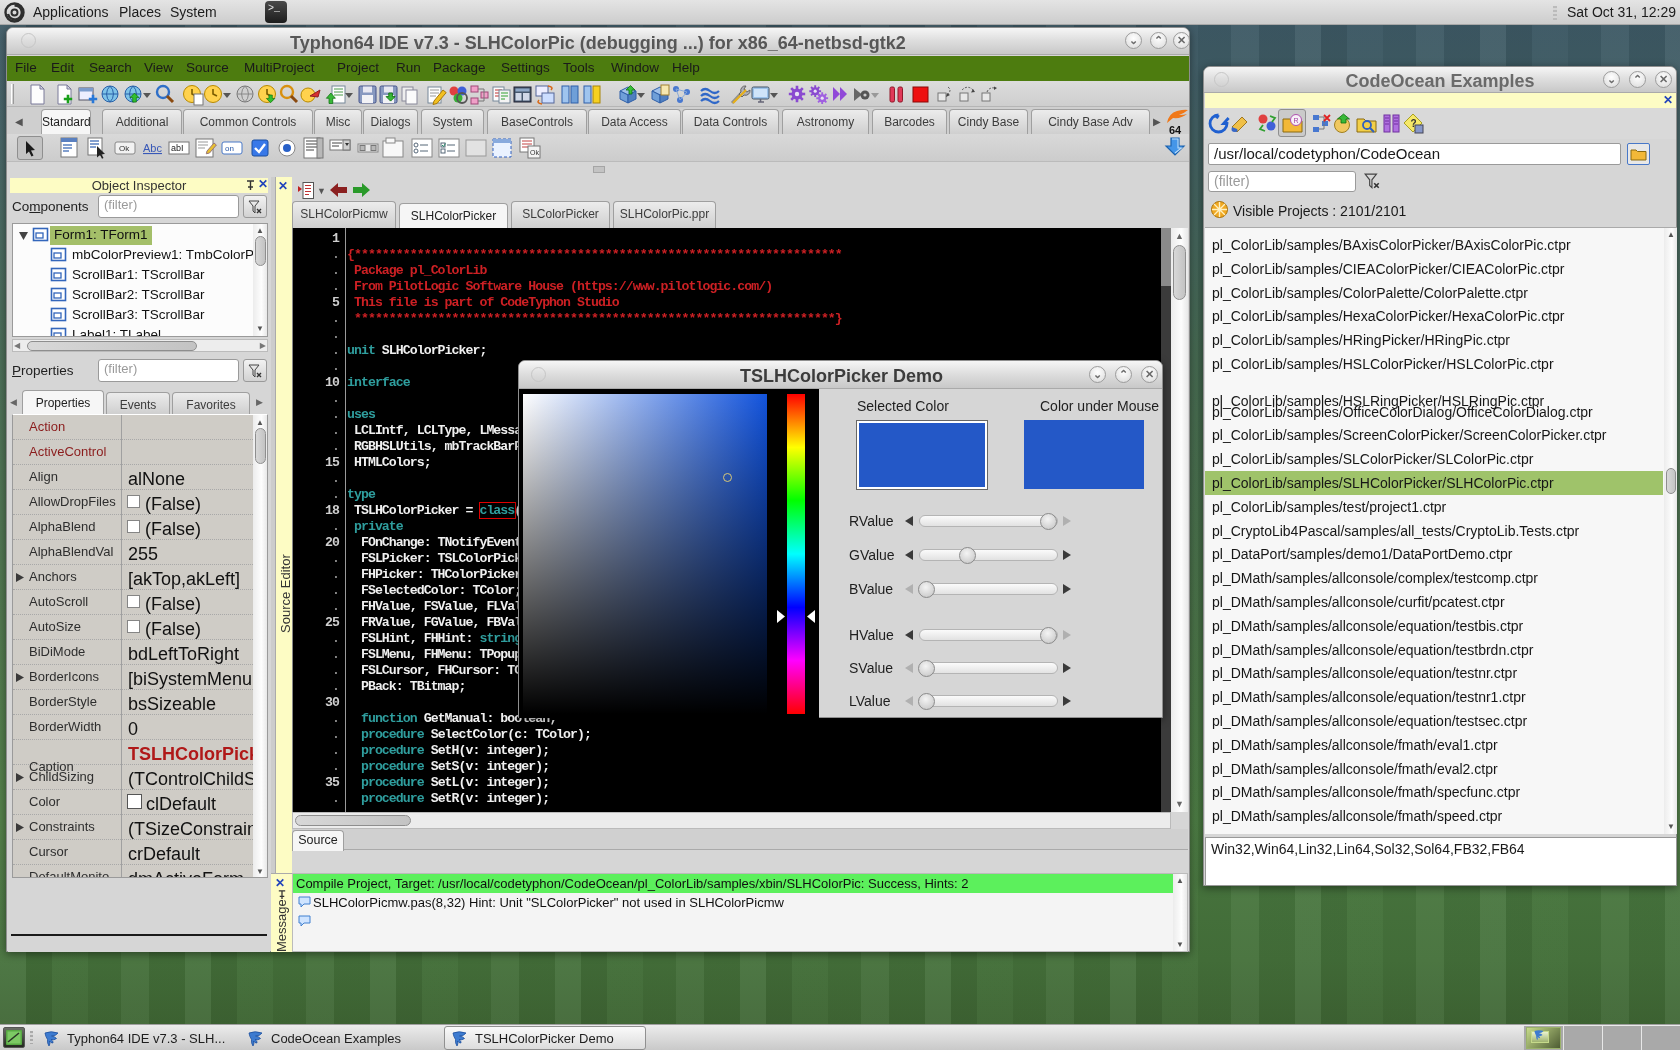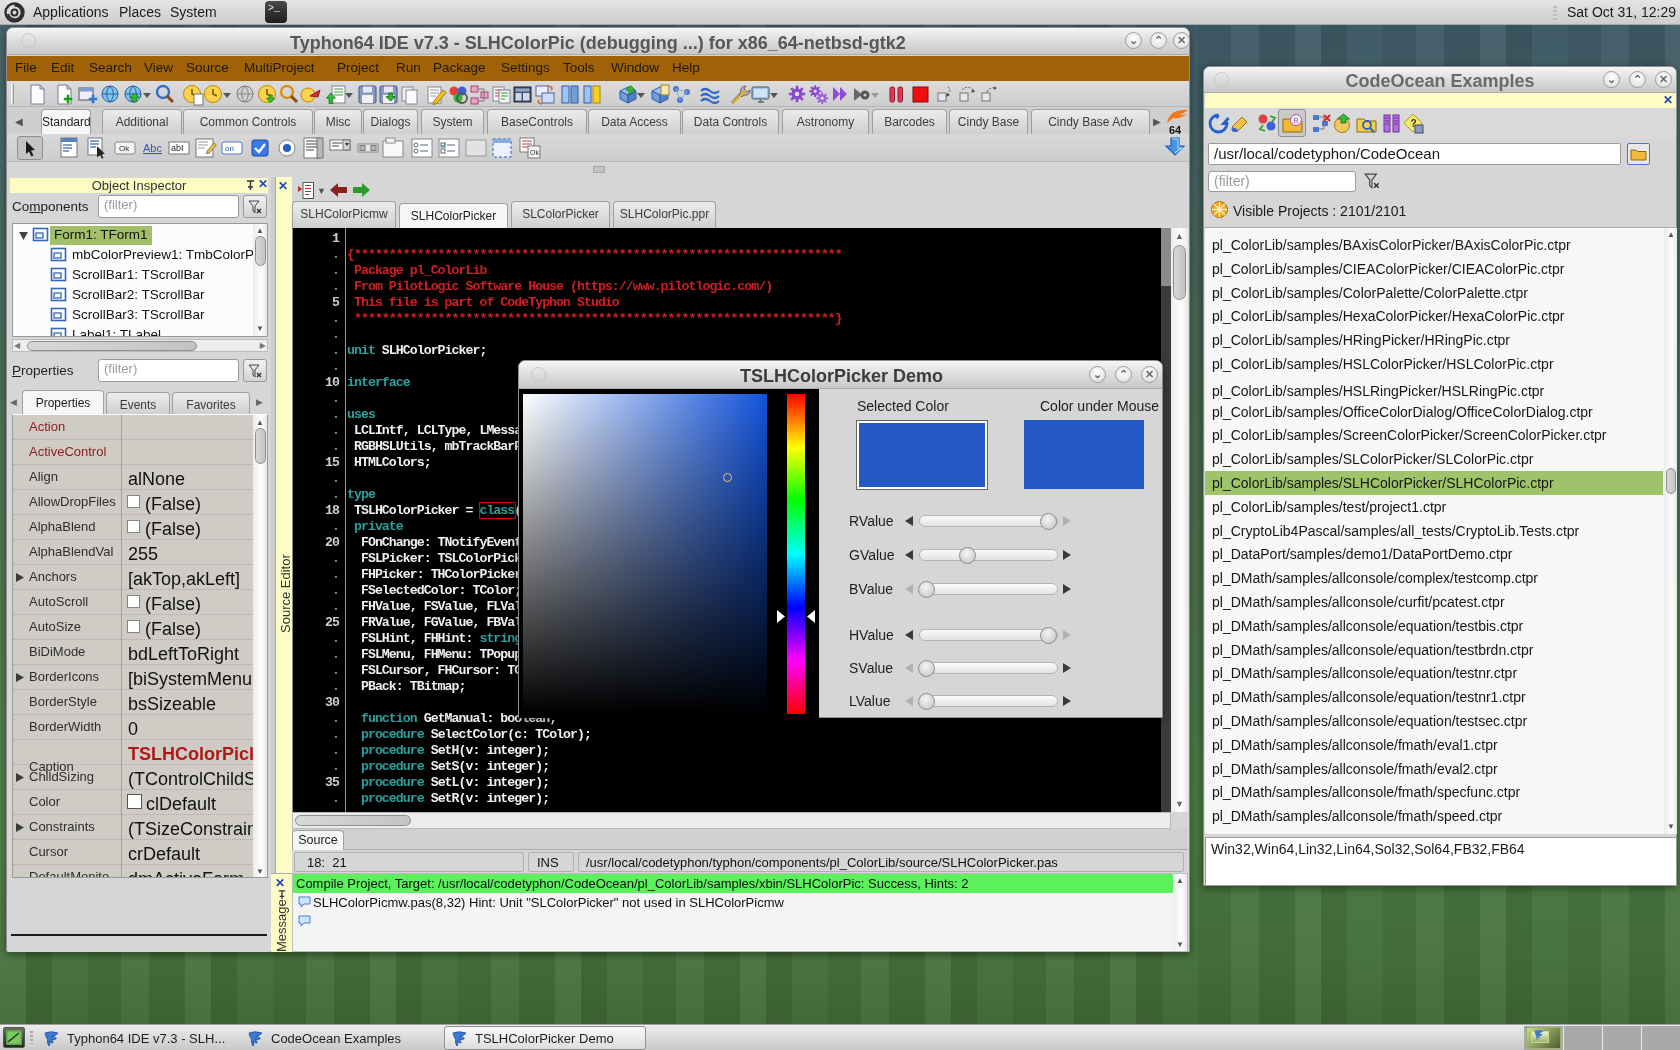--- a/index.html
+++ b/index.html
@@ -66,21 +66,21 @@
 <div class="abs" style="left:1553px;top:6px;width:4px;height:14px;background:repeating-linear-gradient(#bbb 0 2px,#d6d6d6 2px 4px)"></div>
 <div class="abs ptxt" style="left:1567px">Sat Oct 31, 12:29</div>
 </div>
 <div class="abs win" id="mainwin" style="left:6px;top:27px;width:1184px;height:925px;z-index:10">
 <div class="abs tbar"></div>
 <div class="abs ghost" style="left:14px"></div>
 <div class="abs ttext" style="left:0;width:1182px;text-align:center">Typhon64 IDE v7.3 - SLHColorPic (debugging ...) for x86_64-netbsd-gtk2</div>
 <div class="abs wbtn" style="left:1118px">⌄</div>
 <div class="abs wbtn" style="left:1143px">⌃</div>
 <div class="abs wbtn" style="left:1166px">✕</div>
-<div class="abs" style="left:0;top:28px;width:1182px;height:25px;background:#a16207">
+<div class="abs" style="left:0;top:28px;width:1182px;height:25px;background:#4d7c0f">
 <div class="abs mi" style="left:8px">File</div>
 <div class="abs mi" style="left:44px">Edit</div>
 <div class="abs mi" style="left:82px">Search</div>
 <div class="abs mi" style="left:137px">View</div>
 <div class="abs mi" style="left:179px">Source</div>
 <div class="abs mi" style="left:237px">MultiProject</div>
 <div class="abs mi" style="left:330px">Project</div>
 <div class="abs mi" style="left:389px">Run</div>
 <div class="abs mi" style="left:426px">Package</div>
 <div class="abs mi" style="left:494px">Settings</div>
@@ -703,28 +703,20 @@
       <div class="abs scroll-v" style="left:879px;top:51px;width:17px;height:584px">
         <div class="abs" style="left:4px;top:3px;font-size:9px;color:#666">▲</div>
         <div class="abs thumb" style="left:1.5px;top:17px;width:13px;height:55px;border-radius:7px"></div>
         <div class="abs" style="left:4px;top:571px;font-size:9px;color:#666">▼</div>
       </div>
       <div class="abs" style="left:0px;top:635px;width:879px;height:17px;background:#ececec;border:1px solid #bbb">
         <div class="abs thumb" style="left:2px;top:1.5px;width:116px;height:11px;border-radius:6px"></div>
       </div>
       <div class="abs" style="left:0px;top:652px;width:896px;height:21px;background:#d0d0d0;border-bottom:1px solid #aaa"></div>
       <div class="abs tab act" style="left:0px;top:653px;width:52px;height:21px;font-size:12.5px;padding-top:2px">Source</div>
-      <div class="abs" style="left:0px;top:673px;width:896px;height:24px;background:#d6d6d6">
-        <div class="abs" style="left:2px;top:2px;width:230px;height:20px;border:1px solid #b0b0b0;border-radius:2px"></div>
-        <div class="abs" style="left:236px;top:2px;width:46px;height:20px;border:1px solid #b0b0b0;border-radius:2px"></div>
-        <div class="abs" style="left:286px;top:2px;width:606px;height:20px;border:1px solid #b0b0b0;border-radius:2px"></div>
-        <div class="abs msgtxt" style="left:15px;top:5px">18:&nbsp;&nbsp;21</div>
-        <div class="abs msgtxt" style="left:245px;top:5px">INS</div>
-        <div class="abs msgtxt" style="left:294px;top:5px">/usr/local/codetyphon/typhon/components/pl_ColorLib/source/SLHColorPicker.pas</div>
-      </div>
     </div>
 <div class="abs ytitle" style="left:264px;top:845px;width:21px;height:79px;border-top:1px solid #aaa">
       <div class="abs" style="left:4px;top:2px;font-size:12px;font-weight:bold;color:#2244bb">✕</div>
       <svg class="abs" style="left:6px;top:16px" width="10" height="10" viewBox="0 0 11 11">
         <path d="M2 1 h7 M5.5 1 v6 M3 7 h5 M5.5 7 v3" stroke="#333" stroke-width="1.4"></path>
       </svg>
       <div class="abs vtext" style="left:3px;top:26px;height:52px;overflow:hidden">Messages</div>
     </div>
     <div class="abs" style="left:285px;top:845px;width:896px;height:79px;background:#f4f4f4;border:1px solid #bbb">
       <div class="abs msggreen" style="left:0px;top:0px;width:880px;height:19px"></div>
@@ -893,21 +885,21 @@
       <path d="M8.5 1 L8.5 16 M1 8.5 h15 M3 3 l11 11 M14 3 L3 14" stroke="#fff0c0" stroke-width="1.4"></path>
     </svg>
     <div class="abs" style="left:29px;top:136px;font-size:14px;color:#1a1a1a">Visible Projects : 2101/2101</div>
     <div class="abs" style="left:1px;top:160px;width:472px;height:607px;background:#f7f7f7;border-top:1px solid #aaa;overflow:hidden">
       <div class="abs listrow" style="left:7px;top:9.0px">pl_ColorLib/samples/BAxisColorPicker/BAxisColorPic.ctpr</div>
       <div class="abs listrow" style="left:7px;top:32.8px">pl_ColorLib/samples/CIEAColorPicker/CIEAColorPic.ctpr</div>
       <div class="abs listrow" style="left:7px;top:56.6px">pl_ColorLib/samples/ColorPalette/ColorPalette.ctpr</div>
       <div class="abs listrow" style="left:7px;top:80.4px">pl_ColorLib/samples/HexaColorPicker/HexaColorPic.ctpr</div>
       <div class="abs listrow" style="left:7px;top:104.2px">pl_ColorLib/samples/HRingPicker/HRingPic.ctpr</div>
       <div class="abs listrow" style="left:7px;top:128.0px">pl_ColorLib/samples/HSLColorPicker/HSLColorPic.ctpr</div>
-      <div class="abs listrow" style="left:7px;top:155px">pl_ColorLib/samples/HSLRingPicker/HSLRingPic.ctpr</div>
+      <div class="abs listrow" style="left:7px;top:165px">pl_ColorLib/samples/HSLRingPicker/HSLRingPic.ctpr</div>
       <div class="abs listrow" style="left:7px;top:175.6px">pl_ColorLib/samples/OfficeColorDialog/OfficeColorDialog.ctpr</div>
       <div class="abs listrow" style="left:7px;top:199.4px">pl_ColorLib/samples/ScreenColorPicker/ScreenColorPicker.ctpr</div>
       <div class="abs listrow" style="left:7px;top:223.20000000000002px">pl_ColorLib/samples/SLColorPicker/SLColorPic.ctpr</div>
       <div class="abs" style="left:0;top:243.0px;width:458px;height:24px;background:#9fc36a"></div>
       <div class="abs listrow" style="left:7px;top:247.0px">pl_ColorLib/samples/SLHColorPicker/SLHColorPic.ctpr</div>
       <div class="abs listrow" style="left:7px;top:270.8px">pl_ColorLib/samples/test/project1.ctpr</div>
       <div class="abs listrow" style="left:7px;top:294.6px">pl_CryptoLib4Pascal/samples/all_tests/CryptoLib.Tests.ctpr</div>
       <div class="abs listrow" style="left:7px;top:318.40000000000003px">pl_DataPort/samples/demo1/DataPortDemo.ctpr</div>
       <div class="abs listrow" style="left:7px;top:342.2px">pl_DMath/samples/allconsole/complex/testcomp.ctpr</div>
       <div class="abs listrow" style="left:7px;top:366.0px">pl_DMath/samples/allconsole/curfit/pcatest.ctpr</div>

